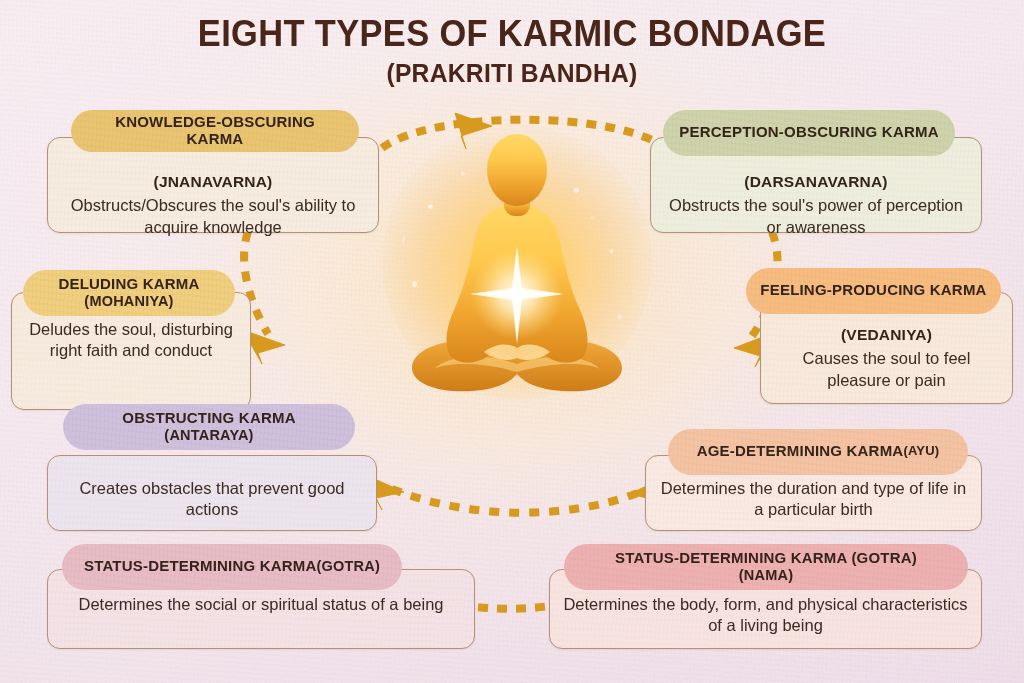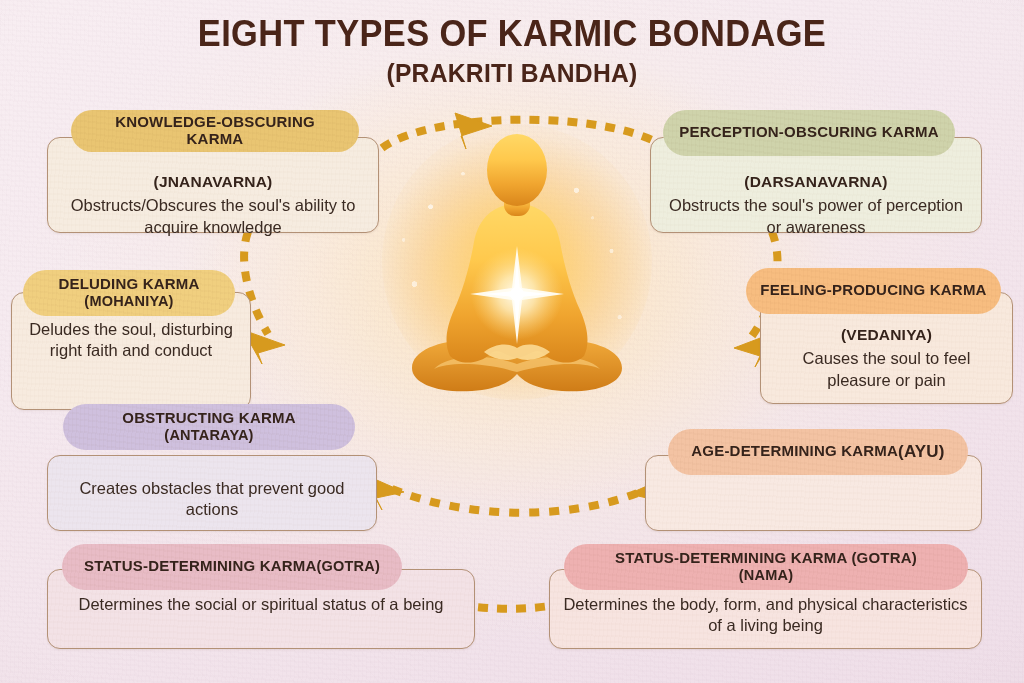--- a/index.html
+++ b/index.html
@@ -247,25 +247,28 @@
     </div>
   </div>
   <div class="pill" style="left:63px;top:404px;width:292px;height:46px;background:#cfc0de;flex-direction:column;">
     <div class="pill-tex"></div>
     <span>OBSTRUCTING KARMA</span>
     <span style="font-size:14.5px;">(ANTARAYA)</span>
   </div>
 
   <div class="card" style="left:645px;top:455px;width:337px;height:76px;background:#f8e9e2;">
     <div class="card-tex"></div>
+    <div class="card-body" style="top:22px;">
+      <span>Determines the duration and type of life in a particular birth</span>
+    </div>
   </div>
   <div class="pill" style="left:668px;top:429px;width:300px;height:46px;background:#f3c3a3;flex-direction:row;">
     <div class="pill-tex"></div>
     <span>AGE-DETERMINING KARMA</span>
-    <span style="font-size:17px;">(AYU)</span>
+    <span style="font-size:13px;">(AYU)</span>
   </div>
 
   <div class="card" style="left:47px;top:569px;width:428px;height:80px;background:#f3e2e6;">
     <div class="card-tex"></div>
     <div class="card-body" style="top:24px;">
       <span>Determines the social or spiritual status of a being</span>
     </div>
   </div>
   <div class="pill" style="left:62px;top:544px;width:340px;height:46px;background:#e8bcc6;flex-direction:row;">
     <div class="pill-tex"></div>

